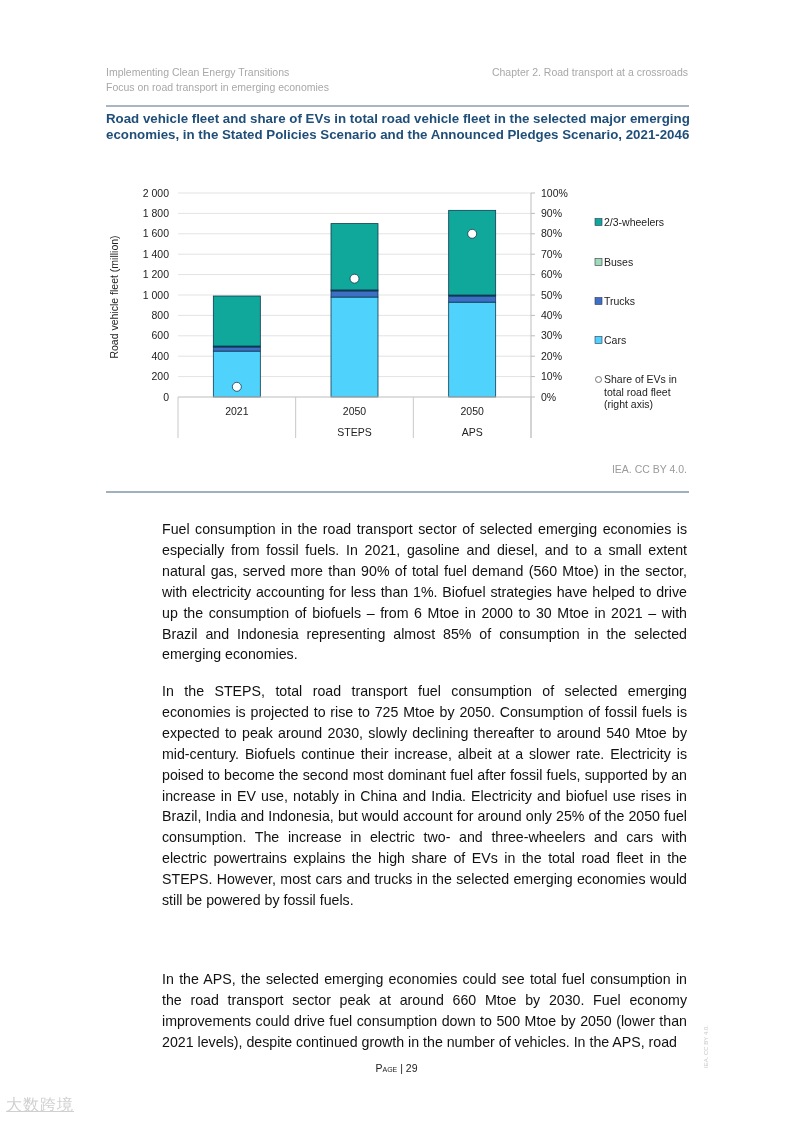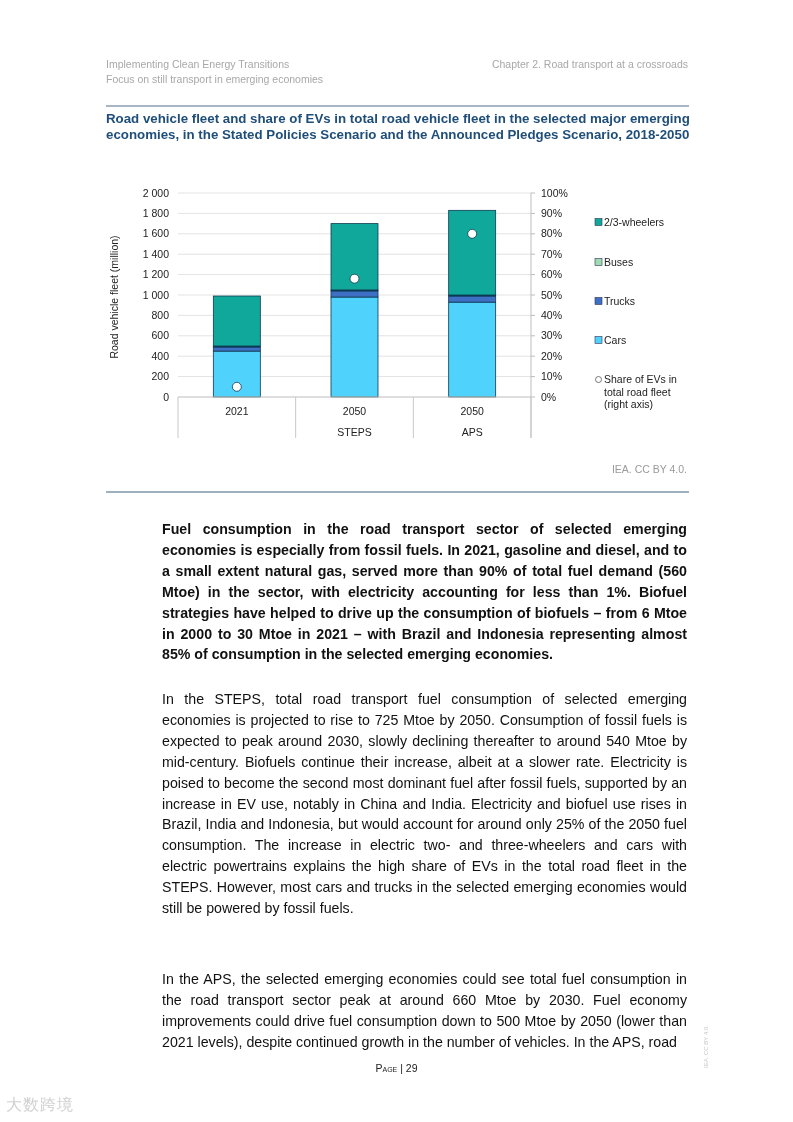--- a/index.html
+++ b/index.html
@@ -1,48 +1,48 @@
 <!DOCTYPE html>
 <html><head>
 <meta charset="utf-8">
 <style>
   html, body { margin: 0; padding: 0; background: #ffffff; }
   body { width: 793px; height: 1122px; position: relative; overflow: hidden; font-family: "Liberation Sans", sans-serif; color: #111; }
-  .hdr { position: absolute; top: 57px; font-size: 10.5px; color: #a8a8a8; line-height: 15px; }
+  .hdr { position: absolute; top: 65px; font-size: 10.5px; color: #a8a8a8; line-height: 15px; }
   .hdr-left { left: 106px; }
   .hdr-right { right: 105px; text-align: left; }
   .rule { position: absolute; left: 106px; width: 583px; height: 2px; background: #a7b6c2; }
   .fig-title { position: absolute; left: 106px; top: 111px; width: 585px; font-weight: bold; color: #1f4e79; font-size: 13.3px; line-height: 16px; display: flex; }
   .fig-num { width: 75px; flex: none; }
   .fig-text { flex: 1; }
   #chart { position: absolute; left: 100px; top: 180px; width: 600px; height: 270px; }
   .credit { position: absolute; right: 106px; top: 463px; font-size: 10.5px; color: #9a9a9a; }
   .body-text { position: absolute; left: 162px; width: 525px; font-size: 14.2px; line-height: 20.9px; text-align: justify; color: #111; }
-  .p1 { top: 519px; font-weight: bold; }
-  .p2 { top: 681px; margin-top: 8px; }
+  .p1 { top: 519px; }
+  .p2 { top: 681px; }
   .p3 { top: 925px; margin-top: 44px; }
   .page-num { position: absolute; top: 1062px; left: 0; width: 793px; text-align: center; font-size: 10.5px; color: #222; }
   .page-num .sc { font-variant: small-caps; }
   .side-credit { position: absolute; left: 703px; top: 1068px; transform: rotate(-90deg); transform-origin: left top; font-size: 6px; color: #c8c8c8; white-space: nowrap; }
-  .watermark { position: absolute; left: 6px; top: 1095px; font-size: 16px; color: #d0d0d0; letter-spacing: 1px; }
+  .watermark { position: absolute; left: 6px; top: 1095px; font-size: 16px; color: #d0d0d0; letter-spacing: 1px; text-decoration: underline; }
   svg text { font-family: "Liberation Sans", sans-serif; }
 </style>
 </head>
 <body>
 
 <div class="hdr hdr-left">
   <div>Implementing Clean Energy Transitions</div>
-  <div>Focus on still transport in emerging economies</div>
+  <div>Focus on road transport in emerging economies</div>
 </div>
 <div class="hdr hdr-right">Chapter 2. Road transport at a crossroads</div>
 
 <div class="rule" style="top:105px;"></div>
 
 <div class="fig-title">
-  <div class="fig-text">Road vehicle fleet and share of EVs in total road vehicle fleet in the selected major emerging economies, in the Stated Policies Scenario and the Announced Pledges Scenario, 2018-2050</div>
+  <div class="fig-text">Road vehicle fleet and share of EVs in total road vehicle fleet in the selected major emerging economies, in the Stated Policies Scenario and the Announced Pledges Scenario, 2021-2046</div>
 </div>
 
 <svg id="chart" width="600" height="270" viewBox="0 0 600 270">
   <g id="grid-layer">
       <line x1="78" x2="431" y1="196.6" y2="196.6" stroke="#e3e3e3" stroke-width="1"></line>
       <line x1="78" x2="431" y1="176.2" y2="176.2" stroke="#e3e3e3" stroke-width="1"></line>
       <line x1="78" x2="431" y1="155.8" y2="155.8" stroke="#e3e3e3" stroke-width="1"></line>
       <line x1="78" x2="431" y1="135.39999999999998" y2="135.39999999999998" stroke="#e3e3e3" stroke-width="1"></line>
       <line x1="78" x2="431" y1="115" y2="115" stroke="#e3e3e3" stroke-width="1"></line>
       <line x1="78" x2="431" y1="94.60000000000001" y2="94.60000000000001" stroke="#e3e3e3" stroke-width="1"></line>

